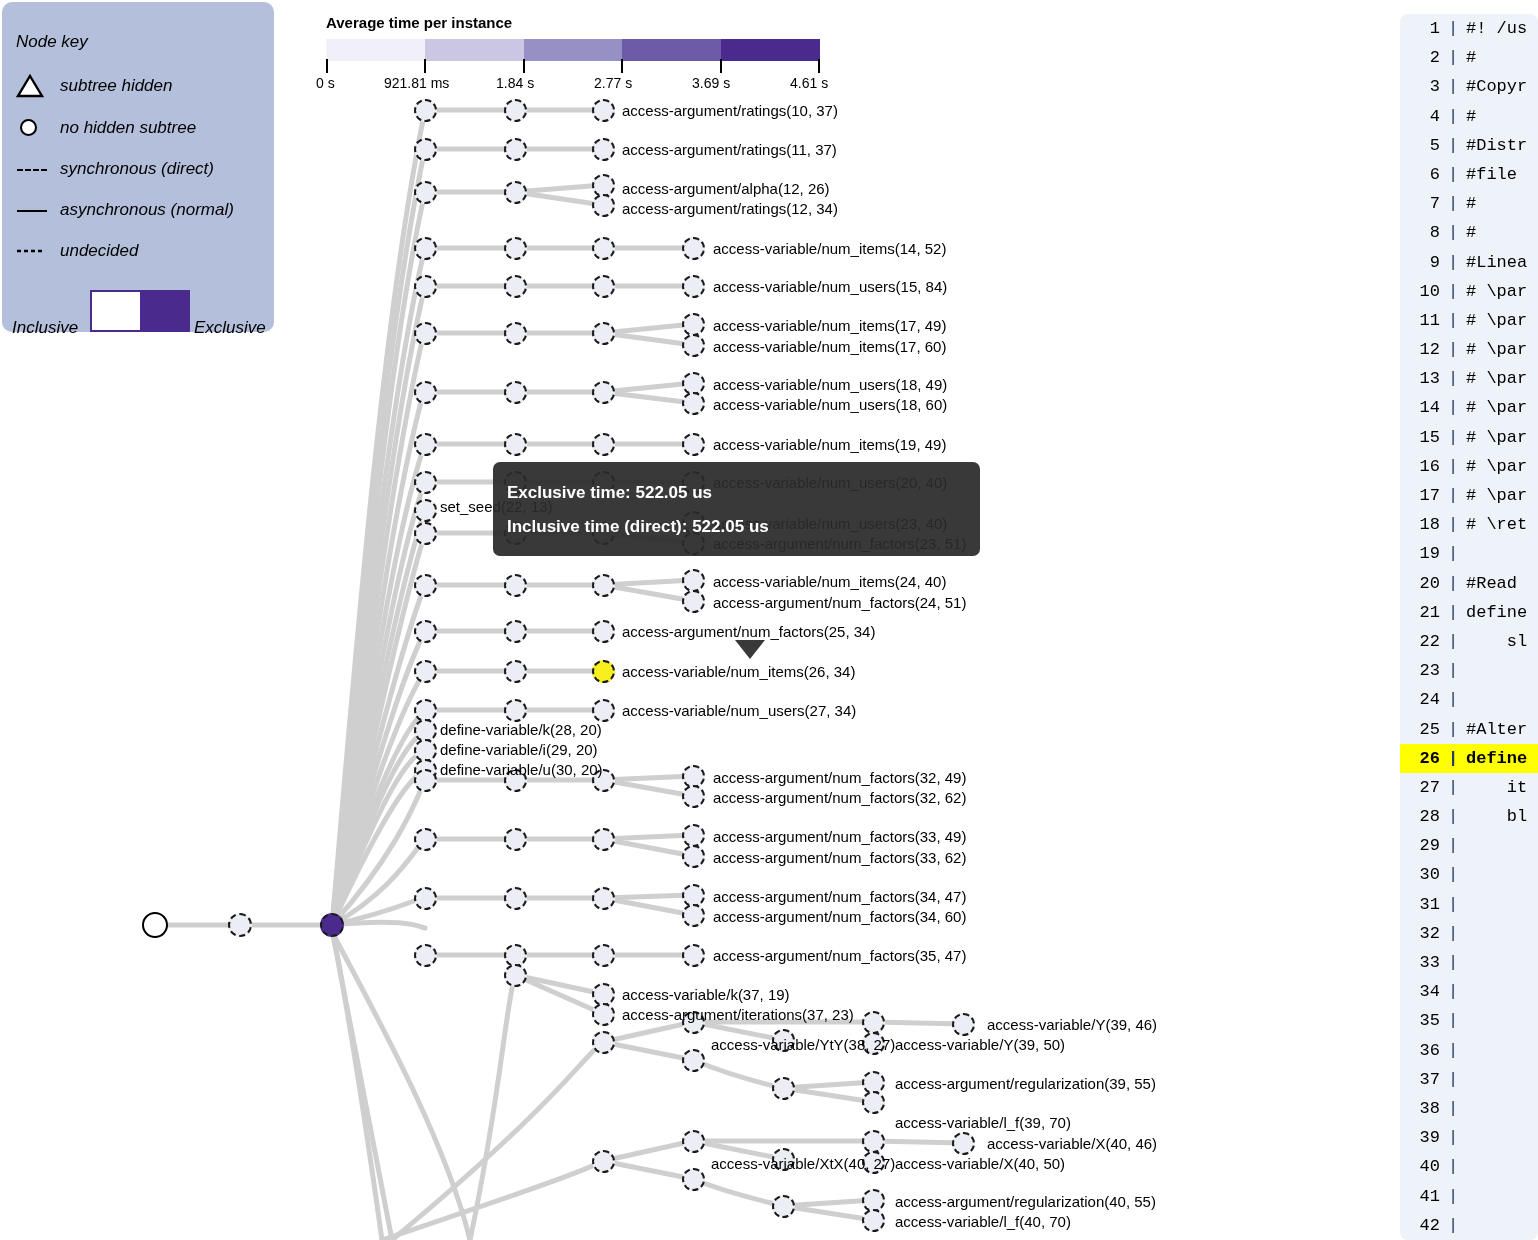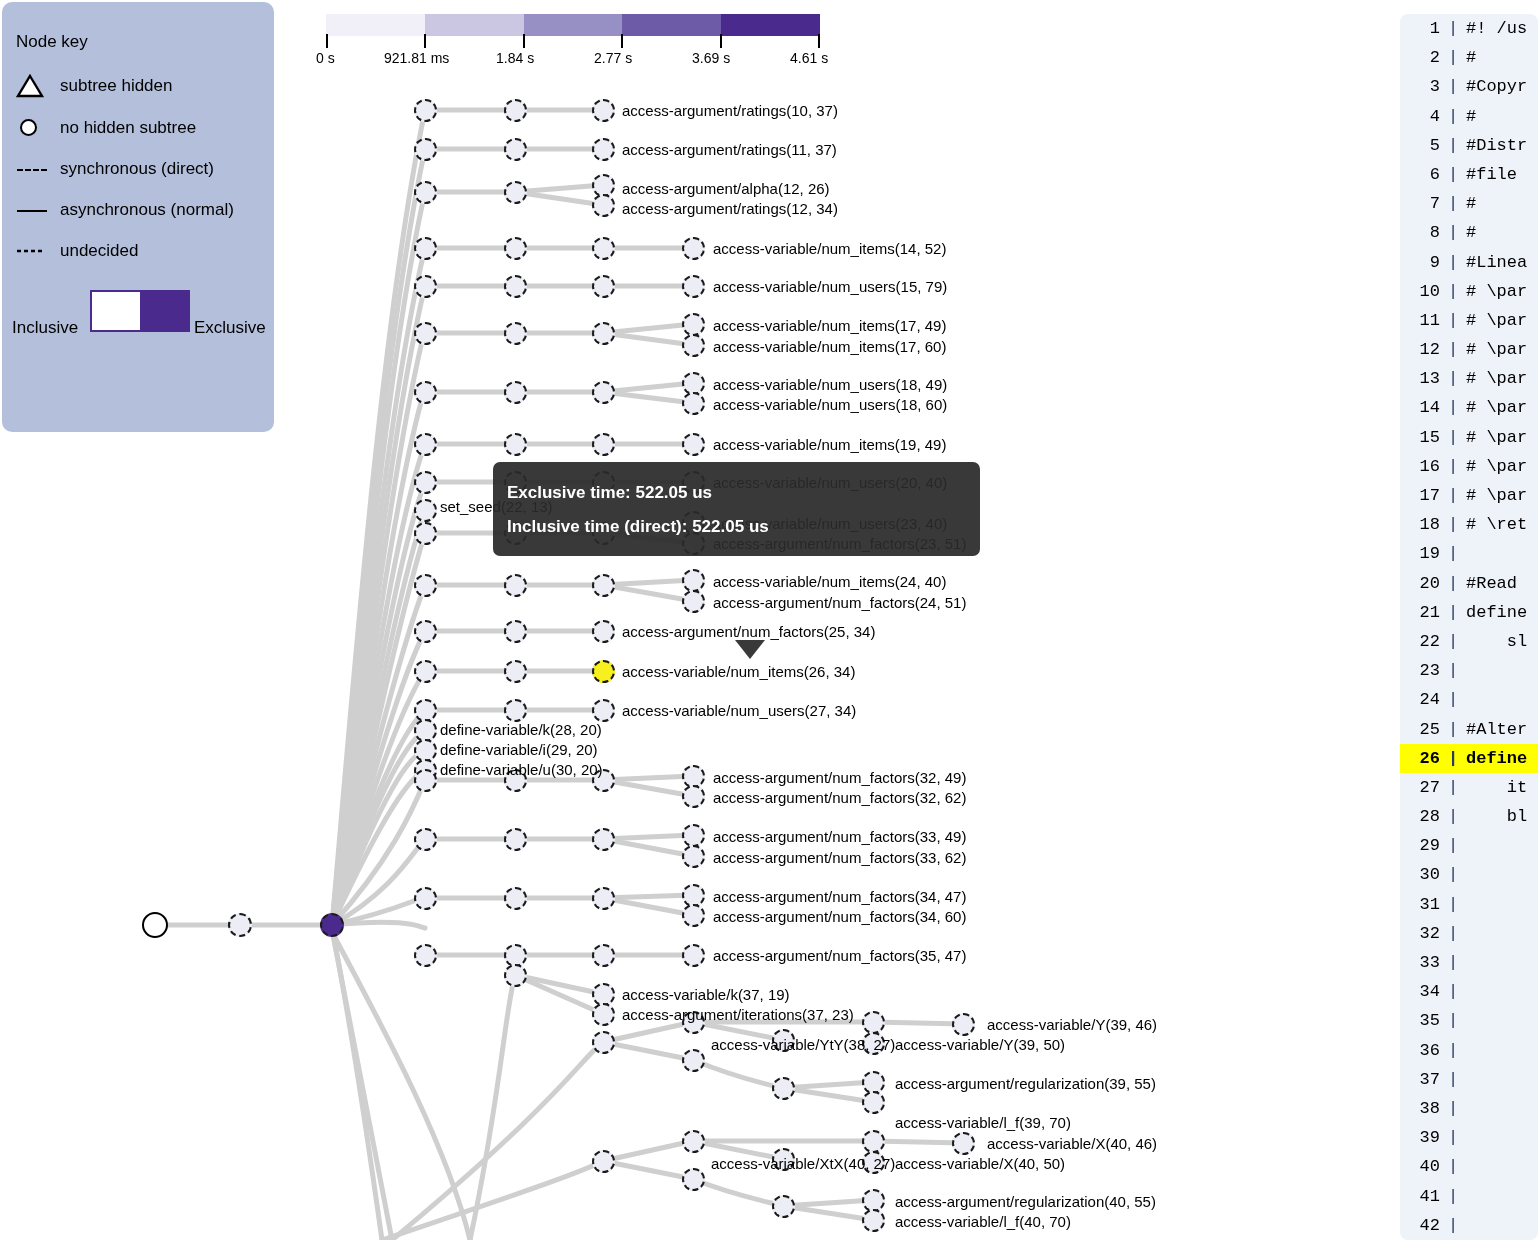--- a/index.html
+++ b/index.html
@@ -6,22 +6,22 @@
   html,body{margin:0;padding:0;}
   body{
     width:1538px;height:1240px;position:relative;overflow:hidden;
     background:#ffffff;
     font-family:"Liberation Sans", sans-serif;
     -webkit-font-smoothing:antialiased;
   }
 
   
   #node-key{
-    position:absolute;left:2px;top:2px;width:272px;height:430px;
-    background:#b4c0db;border-radius:10px;
+    position:absolute;left:2px;top:2px;width:272px;height:330px;
+    background:#b4c0db;border-radius:10px;font-style:italic;
   }
   #node-key .key-title{
     position:absolute;left:14px;top:30px;font-size:17px;color:#000;
   }
   .key-row{position:absolute;left:14px;height:26px;}
   .key-row .key-label{
     position:absolute;left:44px;top:2px;font-size:17px;color:#000;white-space:nowrap;
   }
   .key-glyph{position:absolute;left:0;top:0;width:34px;height:24px;}
   .key-circ{
@@ -146,20 +146,21 @@
 
   <div id="incl-excl-swatch">
     <span class="excl"></span>
     <span class="incl"></span>
   </div>
   <div id="incl-label">Inclusive</div>
   <div id="excl-label">Exclusive</div>
 </div>
 
 <div id="scale">
+  <div id="scale-title">Average time per instance</div>
   <div id="scale-bar">
     <span class="band" style="background:#f1eff7"></span>
     <span class="band" style="background:#cbc6e2"></span>
     <span class="band" style="background:#9790c4"></span>
     <span class="band" style="background:#6d5ba8"></span>
     <span class="band" style="background:#4b2a8e"></span>
   </div>
   <div id="scale-ticks">
     <span class="tick" style="left:0px"></span>
     <span class="tick" style="left:98px"></span>
@@ -425,21 +426,21 @@
   <span class="gnode dashed" style="left:862px;top:1209px;width:23px;height:23px;"></span>
 
   <span class="gnode dashed" style="left:952px;top:1013px;width:23px;height:23px;"></span>
   <span class="gnode dashed" style="left:952px;top:1132px;width:23px;height:23px;"></span>
 
   <span class="nlabel" style="left:622px;top:103px;">access-argument/ratings(10, 37)</span>
   <span class="nlabel" style="left:622px;top:142px;">access-argument/ratings(11, 37)</span>
   <span class="nlabel" style="left:622px;top:181px;">access-argument/alpha(12, 26)</span>
   <span class="nlabel" style="left:622px;top:201px;">access-argument/ratings(12, 34)</span>
   <span class="nlabel" style="left:713px;top:241px;">access-variable/num_items(14, 52)</span>
-  <span class="nlabel" style="left:713px;top:279px;">access-variable/num_users(15, 79)</span>
+  <span class="nlabel" style="left:713px;top:279px;">access-variable/num_users(15, 84)</span>
   <span class="nlabel" style="left:713px;top:318px;">access-variable/num_items(17, 49)</span>
   <span class="nlabel" style="left:713px;top:339px;">access-variable/num_items(17, 60)</span>
   <span class="nlabel" style="left:713px;top:377px;">access-variable/num_users(18, 49)</span>
   <span class="nlabel" style="left:713px;top:397px;">access-variable/num_users(18, 60)</span>
   <span class="nlabel" style="left:713px;top:437px;">access-variable/num_items(19, 49)</span>
   <span class="nlabel" style="left:713px;top:475px;">access-variable/num_users(20, 40)</span>
   <span class="nlabel" style="left:440px;top:499px;">set_seed(22, 13)</span>
   <span class="nlabel" style="left:713px;top:516px;">access-variable/num_users(23, 40)</span>
   <span class="nlabel" style="left:713px;top:536px;">access-argument/num_factors(23, 51)</span>
   <span class="nlabel" style="left:713px;top:574px;">access-variable/num_items(24, 40)</span>

